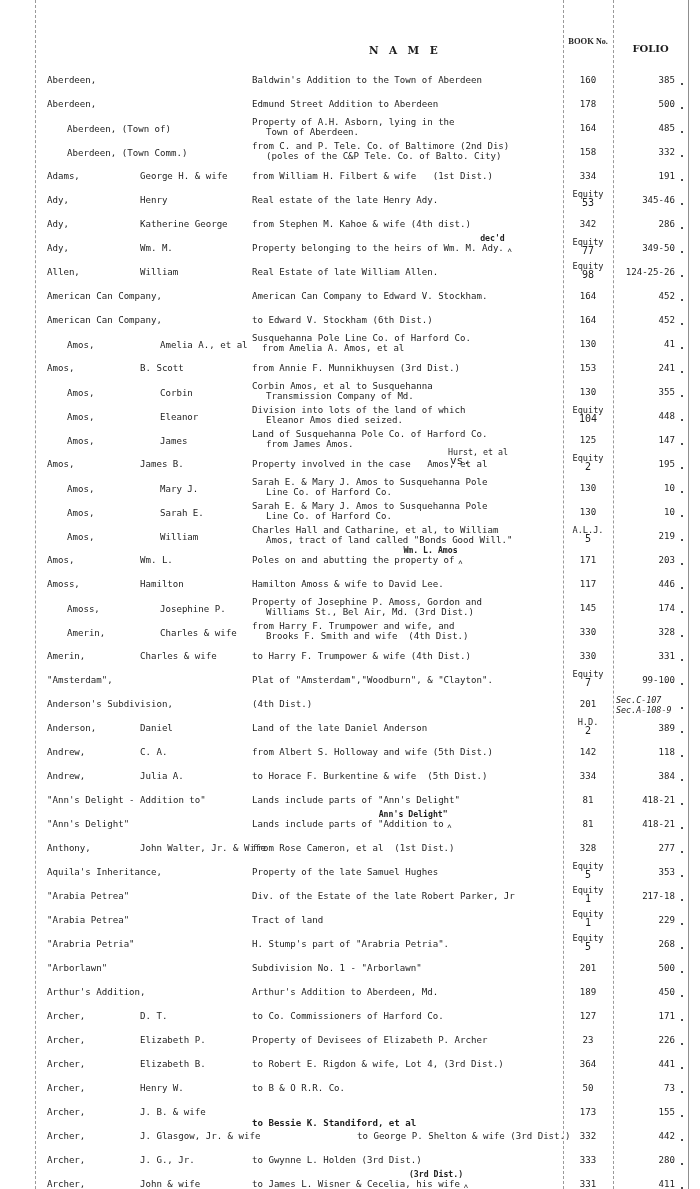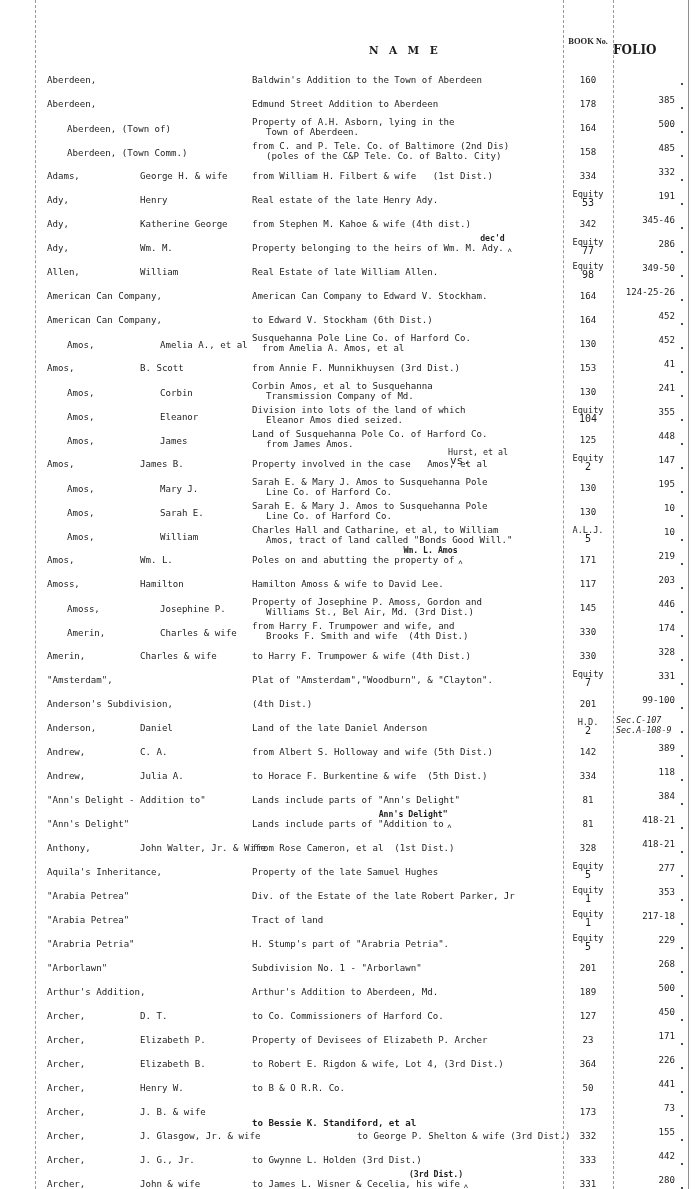--- a/index.html
+++ b/index.html
@@ -62,24 +62,24 @@
     font-weight: bold;
     font-size: 8.5px;
     line-height: 10px;
   }
   .hdr-book .sub { font-size: 8px; font-weight: bold; }
   .hdr-folio {
     position: absolute;
     left: 613px;
     top: 43px;
     width: 75px;
-    text-align: left;
+    text-align: center;
     font-family: "DejaVu Serif", "Liberation Serif", serif;
     font-weight: bold;
-    font-size: 12px;
+    font-size: 10px;
   }
 
   
   .rows {
     position: absolute;
     top: 68px;
     left: 0;
     right: 0;
   }
   .row {
@@ -113,21 +113,20 @@
   }
   .c-book.two { top: 1px; line-height: 10px; }
   .c-book .bk-lbl { font-size: 8.6px; display: block; }
   .c-book .bk-num { font-size: 10px; display: block; margin-top: -1px; }
 
   .c-folio {
     left: 613px;
     width: 62px;
     text-align: right;
     top: 7px;
-    margin-top: 20px;
   }
   .c-folio.two { top: 3px; line-height: 10px; text-align: left; left: 616px; font-style: italic; }
   .c-folio.two span { display: block; font-size: 8.4px; }
 
   
   .folio-dot {
     position: absolute;
     left: 681px;
     top: 15px;
     width: 2px;

